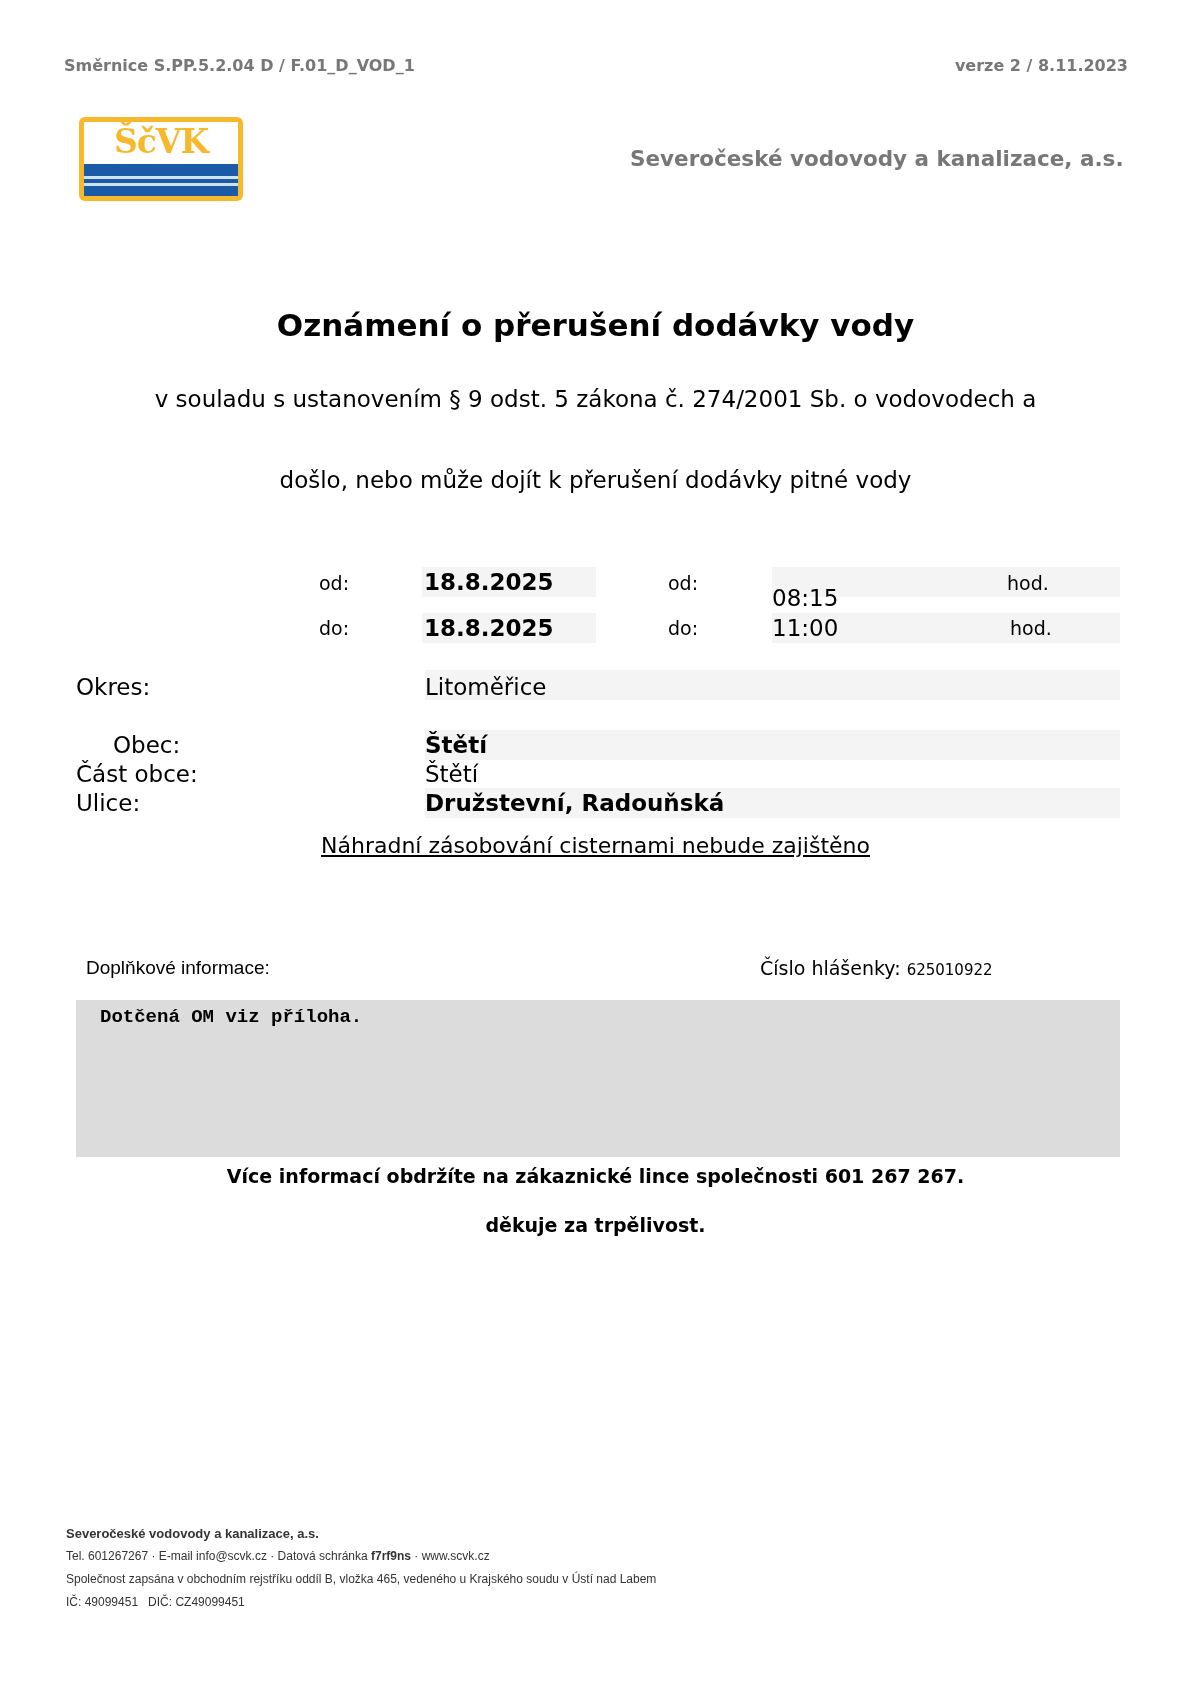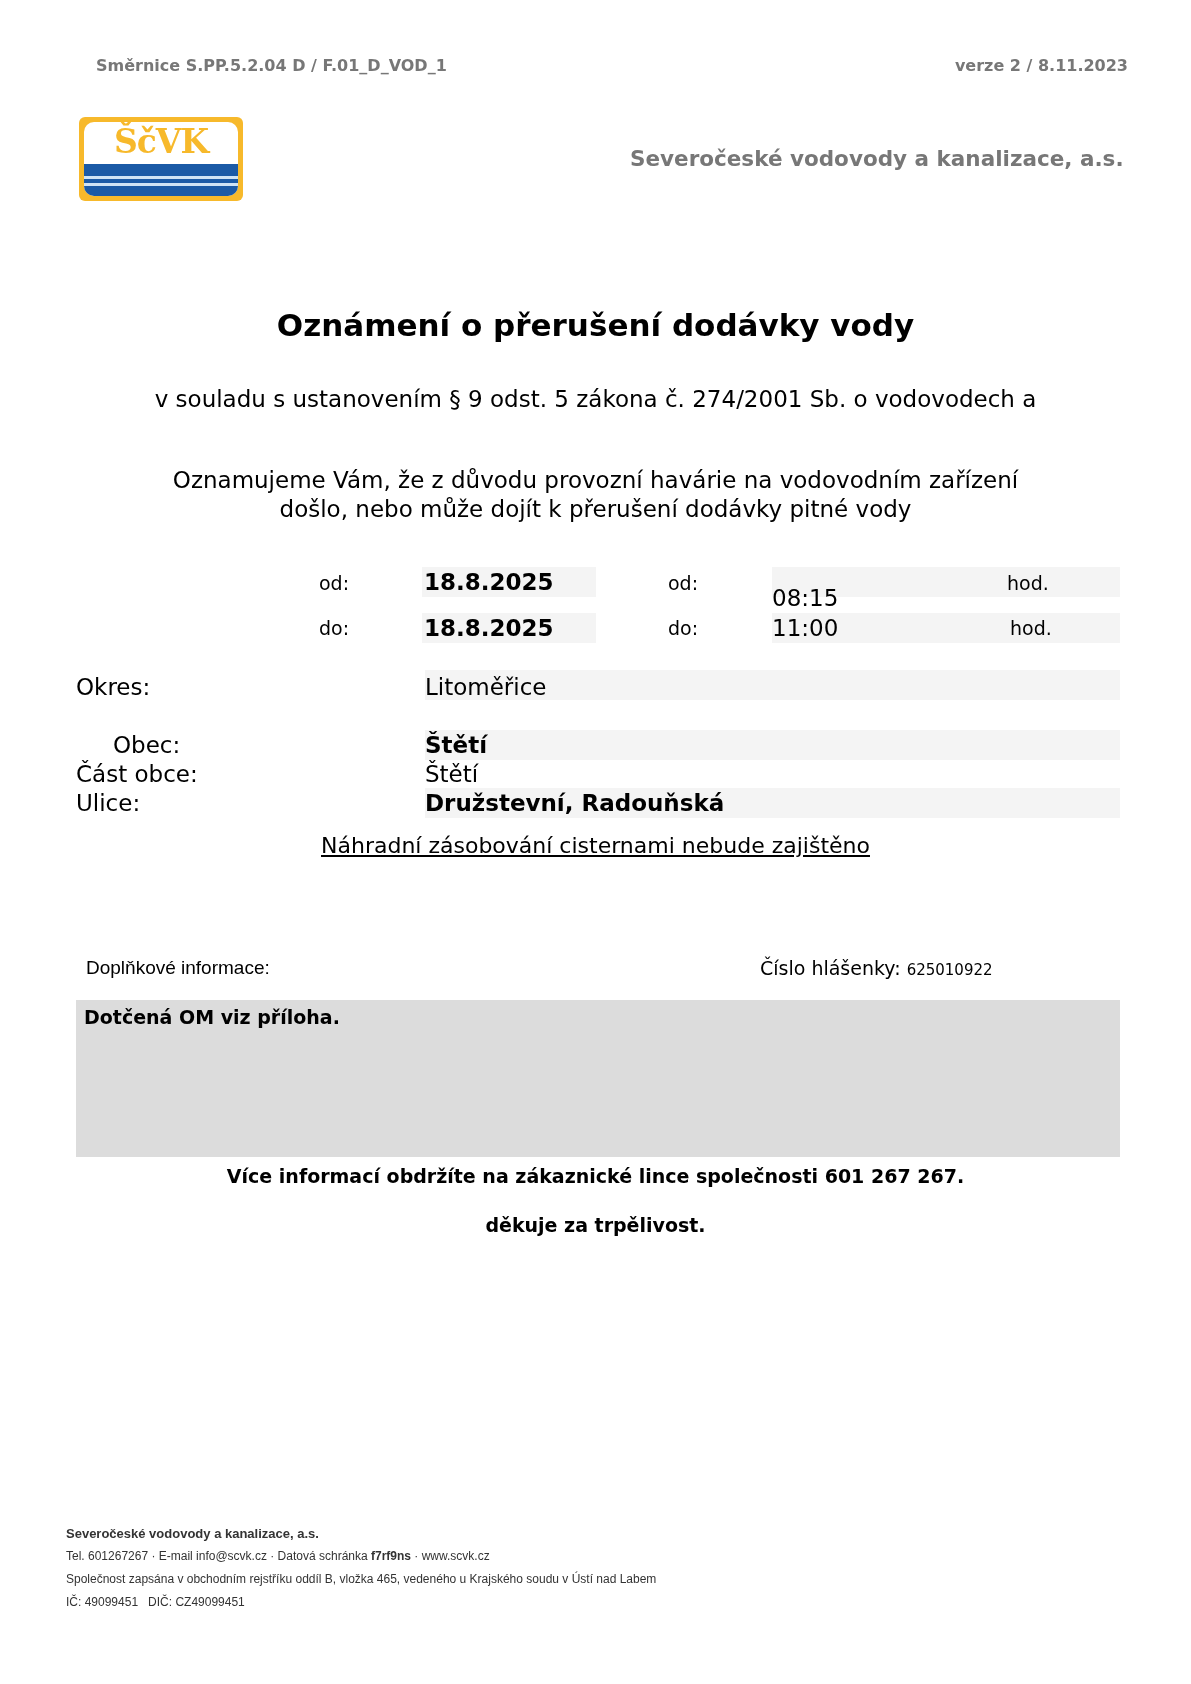--- a/index.html
+++ b/index.html
@@ -1,59 +1,58 @@
 <!DOCTYPE html>
 <html><head>
 <meta charset="utf-8">
 <style>
   html, body { margin:0; padding:0; background:#ffffff; }
   body { width:1191px; height:1684px; position:relative; overflow:hidden; font-family:"DejaVu Sans", sans-serif; color:#000; }
   .abs { position:absolute; }
   .hdr { color:#777777; font-weight:bold; font-size:16px; top:56px; }
   .company-top { color:#777777; font-weight:bold; font-size:21.5px; top:146px; left:630px; }
   .logo { left:79px; top:117px; width:164px; height:84px; background:#f7b92b; border-radius:6px; }
-  .logo-inner { position:absolute; left:5px; top:5px; right:5px; bottom:5px; background:#fff; border-radius:10px; overflow:hidden; }
+  .logo-inner { position:absolute; left:5px; top:5px; right:5px; bottom:5px; background:#fff; border-radius:0; overflow:hidden; }
   .logo-text { position:absolute; left:0; right:0; top:1px; text-align:center; font-family:"DejaVu Serif", serif; font-weight:bold; font-size:33px; color:#f7b92b; letter-spacing:-1px; line-height:38px; }
   .stripe { position:absolute; left:0; right:0; }
   .title { left:0; width:1191px; text-align:center; top:307px; font-size:31px; font-weight:bold; }
   .para { left:100px; width:991px; text-align:center; font-size:23px; line-height:29px; }
   .lbl { font-size:19px; }
   .box { background:#f4f4f4; }
   .val-bold { font-weight:bold; font-size:23px; }
   .val { font-size:23px; }
   .field-lbl { left:76px; font-size:23px; }
   .note { top:1000px; left:76px; width:1044px; height:157px; background:#dcdcdc; }
   .center-bold { left:0; width:1191px; text-align:center; font-weight:bold; font-size:19px; }
   .footer { left:66px; font-family:"Liberation Sans", sans-serif; font-size:12px; color:#333; }
 </style>
 </head>
 <body>
 
-<div class="abs hdr" style="left:64px;margin-left:32px;">Směrnice S.PP.5.2.04 D / F.01_D_VOD_1</div>
+<div class="abs hdr" style="left:64px;">Směrnice S.PP.5.2.04 D / F.01_D_VOD_1</div>
 <div class="abs hdr" style="right:63px;">verze 2 / 8.11.2023</div>
 
 <div class="abs logo">
   <div class="logo-inner">
     <div class="logo-text">ŠčVK</div>
     <div class="stripe" style="top:42px;height:12px;background:#1b5aa6;"></div>
     <div class="stripe" style="top:54px;height:3px;background:#cfe3f5;"></div>
     <div class="stripe" style="top:57px;height:4px;background:#1b5aa6;"></div>
     <div class="stripe" style="top:61px;height:3px;background:#cfe3f5;"></div>
     <div class="stripe" style="top:64px;height:10px;background:#1b5aa6;"></div>
   </div>
 </div>
 
 <div class="abs company-top">Severočeské vodovody a kanalizace, a.s.</div>
 
 <div class="abs title">Oznámení o přerušení dodávky vody</div>
 <div class="abs para" style="top:385px;">
   <div>v souladu s ustanovením § 9 odst. 5 zákona č. 274/2001 Sb. o vodovodech a</div>
 </div>
 <div class="abs para" style="top:466px;">
-  <div>Oznamujeme Vám, že z důvodu provozní havárie na vodovodním zařízení</div>
   <div>došlo, nebo může dojít k přerušení dodávky pitné vody</div>
 </div>
 
 <div class="abs box" style="left:422px;top:567px;width:174px;height:30px;"></div>
 <div class="abs box" style="left:772px;top:567px;width:348px;height:30px;"></div>
 <div class="abs box" style="left:422px;top:613px;width:174px;height:30px;"></div>
 <div class="abs box" style="left:772px;top:613px;width:348px;height:30px;"></div>
 
 <div class="abs lbl" style="left:319px;top:572px;">od:</div>
 <div class="abs val-bold" style="left:424px;top:569px;">18.8.2025</div>
@@ -86,21 +85,21 @@
 <div class="abs" style="left:0;width:1191px;text-align:center;top:833px;font-size:22px;">
   <span style="text-decoration:underline;">Náhradní zásobování cisternami nebude zajištěno</span>
 </div>
 
 <div class="abs" style="left:86px;top:957px;font-family:'Liberation Sans', sans-serif;font-size:19px;">Doplňkové informace:</div>
 <div class="abs" style="left:760px;top:957px;font-size:19px;">
   <span>Číslo hlášenky:</span>
   <span style="font-size:15px;">625010922</span>
 </div>
 <div class="abs note">
-  <div style="padding:6px 8px;font-weight:bold;font-size:19px;">Dotčená OM viz příloha.</div>
+  <div style="padding:6px 24px;font-weight:bold;font-size:19px;font-family:Liberation Mono, monospace;">Dotčená OM viz příloha.</div>
 </div>
 
 <div class="abs center-bold" style="top:1165px;">Více informací obdržíte na zákaznické lince společnosti  601 267 267.</div>
 <div class="abs center-bold" style="top:1213px;line-height:25px;">
   <div>děkuje za trpělivost.</div>
 </div>
 
 <div class="abs footer" style="top:1526px;font-weight:bold;font-size:13px;">Severočeské vodovody a kanalizace, a.s.</div>
 <div class="abs footer" style="top:1549px;">
   <span>Tel. 601267267 · E-mail info@scvk.cz · Datová schránka </span><b>f7rf9ns</b><span> · www.scvk.cz</span>

